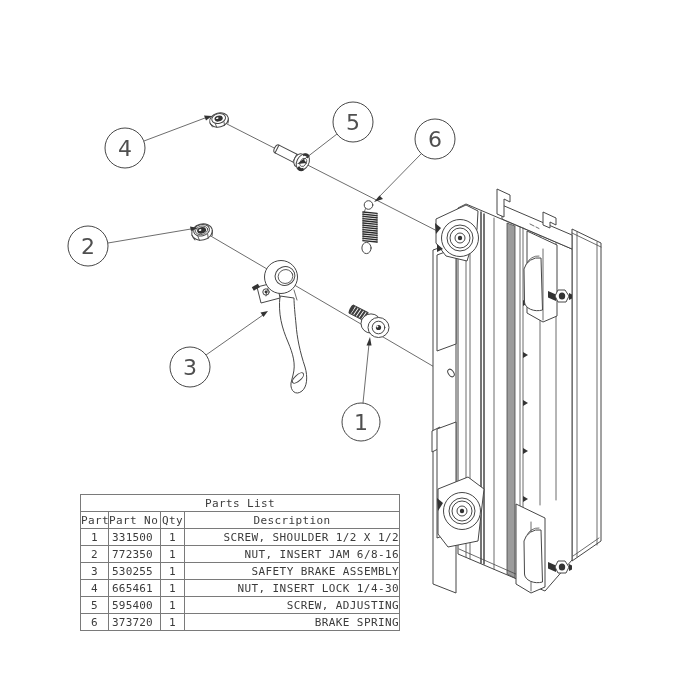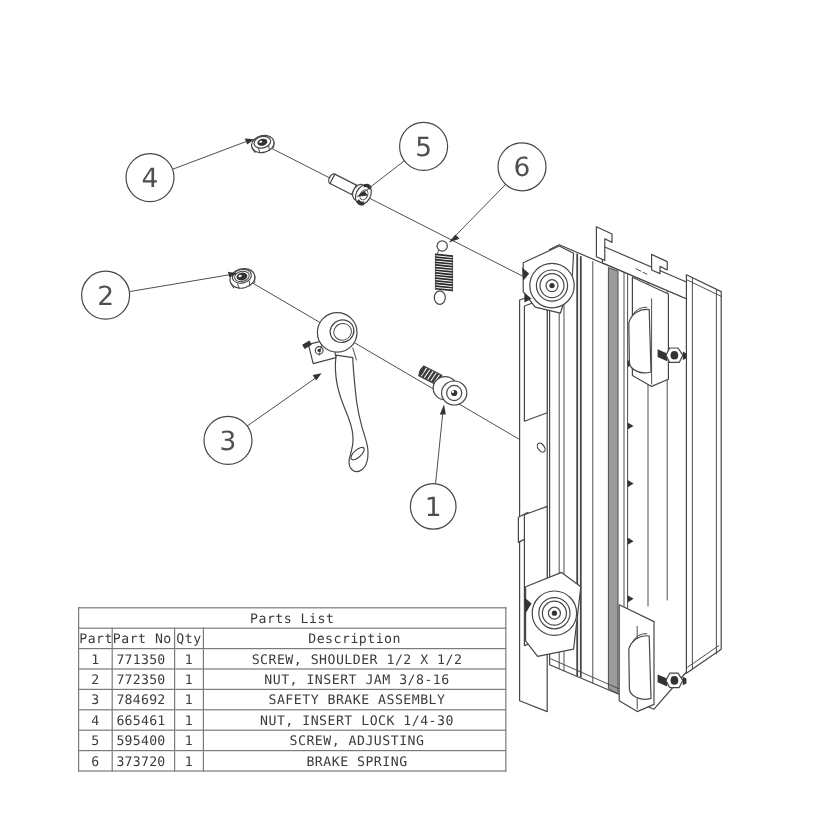--- a/index.html
+++ b/index.html
@@ -9,27 +9,27 @@
   .ln{fill:none;stroke:#474747;stroke-width:1;stroke-linecap:round;stroke-linejoin:round;}
   .thin{stroke-width:.8;}
   .bold{stroke-width:1.5;}
   .wh{fill:#ffffff;stroke:#474747;stroke-width:1;stroke-linejoin:round;}
   .dk{fill:#333333;stroke:none;}
   .gray{fill:#9c9c9c;stroke:#474747;stroke-width:.8;}
   .coil{stroke:#2b2b2b;stroke-width:1.4;fill:none;stroke-linecap:round;}
   .balloon-num{font-family:"DejaVu Sans",sans-serif;font-size:22px;fill:#4f4f4f;
                text-anchor:middle;}
   
-  .parts-table{position:absolute;left:65px;top:494px;width:357px;height:130px;
+  .parts-table{position:absolute;left:80px;top:494px;width:320px;height:130px;
                border-collapse:collapse;table-layout:fixed;
-               font-family:"DejaVu Sans Mono",monospace;font-size:11px;color:#3b3b3b;margin-top:12px;}
+               font-family:"DejaVu Sans Mono",monospace;font-size:11px;color:#3b3b3b;}
   .parts-table td{border:1px solid #7a7a7a;padding:0;height:16px;overflow:hidden;
                   white-space:nowrap;letter-spacing:.4px;}
   .parts-table td.c{text-align:center;}
-  .parts-table td.l{text-align:center;padding-left:4px;}
+  .parts-table td.l{text-align:right;padding-left:4px;}
   .parts-table td.pn{text-align:left;padding-left:3px;letter-spacing:.2px;}
 </style>
 </head>
 <body>
 
 <div class="stage">
 
 <svg width="700" height="700" viewBox="0 0 700 700">
 
   <g>
@@ -248,33 +248,33 @@
     <td class="c" colspan="4">Parts List</td>
   </tr>
   <tr>
     <td class="c">Part</td>
     <td class="c">Part No.</td>
     <td class="c">Qty</td>
     <td class="c">Description</td>
   </tr>
   <tr>
     <td class="c">1</td>
-    <td class="pn">771350</td>
+    <td class="pn">331500</td>
     <td class="c">1</td>
     <td class="l">SCREW, SHOULDER 1/2 X 1/2</td>
   </tr>
   <tr>
     <td class="c">2</td>
     <td class="pn">772350</td>
     <td class="c">1</td>
-    <td class="l">NUT, INSERT JAM 3/8-16</td>
+    <td class="l">NUT, INSERT JAM 6/8-16</td>
   </tr>
   <tr>
     <td class="c">3</td>
-    <td class="pn">784692</td>
+    <td class="pn">530255</td>
     <td class="c">1</td>
     <td class="l">SAFETY BRAKE ASSEMBLY</td>
   </tr>
   <tr>
     <td class="c">4</td>
     <td class="pn">665461</td>
     <td class="c">1</td>
     <td class="l">NUT, INSERT LOCK 1/4-30</td>
   </tr>
   <tr>

